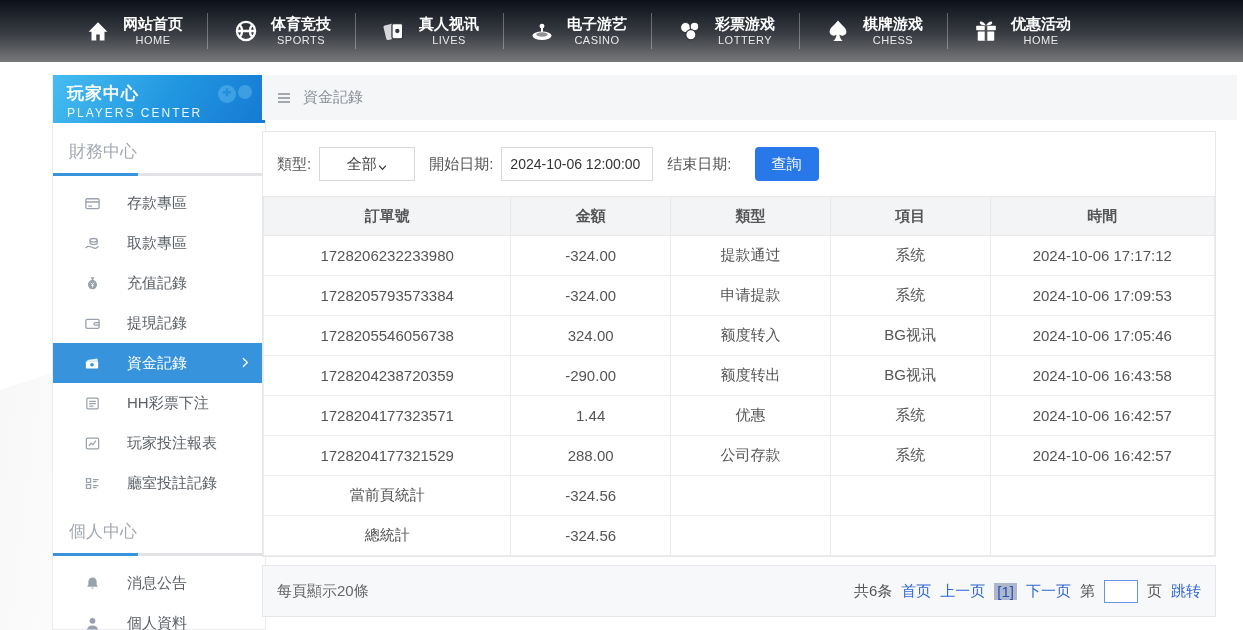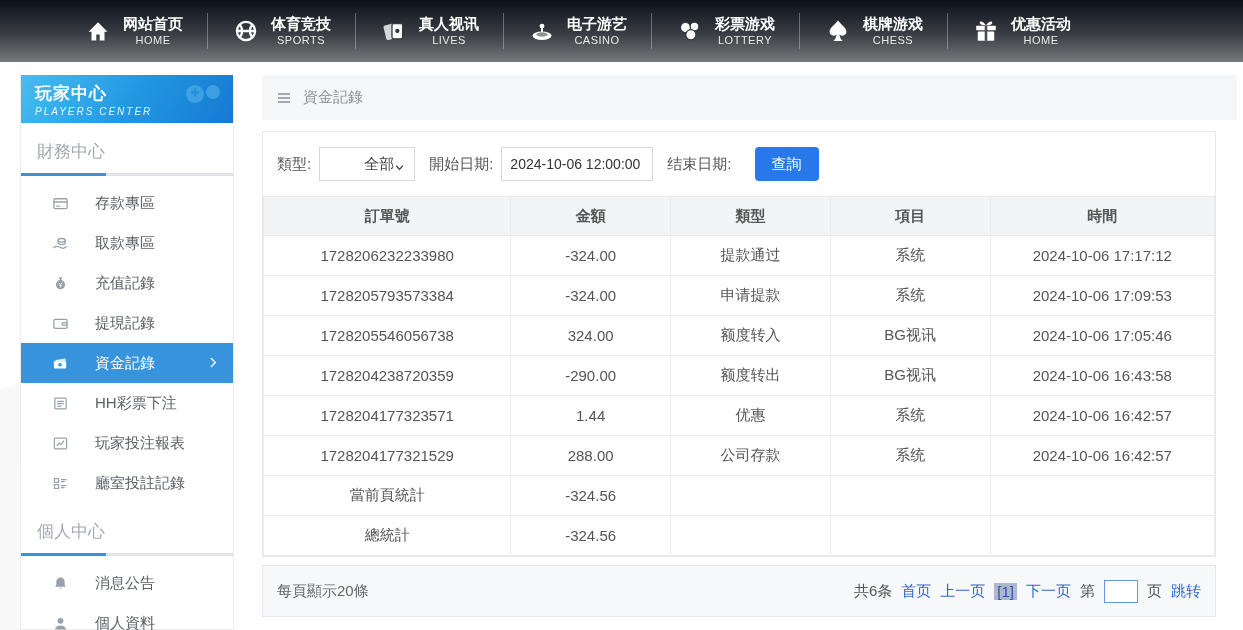--- a/index.html
+++ b/index.html
@@ -15,26 +15,26 @@
     padding-left:60px; background:linear-gradient(180deg,#0b101a 0%,#3a3d43 55%,#77787a 100%); }
   .nav-item { display:flex; align-items:center; gap:11px; padding:0 24px; cursor:pointer; }
   .nav-item .nico { width:28px; height:28px; color:#fff; display:flex; align-items:center; justify-content:center; }
   .nav-item .nico svg { width:26px; height:26px; }
   .nav-txt { display:flex; flex-direction:column; align-items:center; line-height:1.25; }
   .nav-zh { color:#fff; font-size:15px; font-weight:bold; }
   .nav-en { color:#e9e9e9; font-size:11px; letter-spacing:.5px; }
   .nav-div { width:1px; height:36px; background:rgba(255,255,255,.30); }
 
   
-  .sidebar { position:absolute; z-index:1; left:20px; top:75px; width:214px; bottom:0;
+  .sidebar { position:absolute; z-index:1; left:52px; top:75px; width:214px; bottom:0;
     background:#fff; border:1px solid #ececee; border-top:none; }
   .side-header { position:relative; height:48px; padding:7px 14px 0;
     background:linear-gradient(120deg,#47bdf2 0%,#2196e0 55%,#1679d3 100%); overflow:hidden; }
   .side-title { color:#fff; font-size:17px; font-weight:bold; letter-spacing:1px; }
-  .side-sub { color:rgba(255,255,255,.9); font-size:10px; letter-spacing:2px; margin-top:1px;font-style:italic; }
+  .side-sub { color:rgba(255,255,255,.9); font-size:12px; letter-spacing:2px; margin-top:1px; }
   .gamepad { position:absolute; right:8px; top:4px; opacity:.35; color:#7fd2f7; }
   .side-heading { padding:17px 16px 0; color:#a3a9b0; font-size:17px; }
   .side-rule { margin-top:10px; height:3px; background:#e1e3e6; position:relative; }
   .side-rule i { position:absolute; left:0; top:0; height:3px; width:40%; background:#3793dc; display:block; }
   .menu-list { padding-top:7px; }
   .menu-item { position:relative; height:40px; display:flex; align-items:center; gap:26px;
     padding-left:30px; font-size:15px; color:#5a6066; cursor:pointer; }
   .menu-item .mico { width:18px; height:18px; color:#99a2ac; display:flex; align-items:center; justify-content:center; }
   .menu-item .mico svg { width:17px; height:17px; }
   .menu-item.active { background:#3793dc; color:#fff; }
@@ -47,21 +47,21 @@
   .breadcrumb { height:45px; background:#f5f6f8; display:flex; align-items:center; gap:10px;
     padding:0 13px; color:#8b9097; font-size:15px; }
   .crumb-ico { width:18px; height:18px; color:#8b9097; cursor:pointer; }
   .crumb-ico svg { width:18px; height:18px; }
 
   .panel { margin-top:11px; width:954px; background:#fff; border:1px solid #e5e7ea; }
   .filters { display:flex; align-items:center; padding:15px 14px; font-size:15px; color:#555; }
   .filters label { margin-right:8px; }
   .filters .gap { margin-left:14px; }
   .select { width:96px; height:34px; border:1px solid #d6d8dc; background:#fff; color:#444;
-    display:flex; align-items:center; justify-content:flex-end; padding:0 9px; cursor:pointer; font-size:15px; }
+    display:flex; align-items:center; justify-content:center; padding:0 9px; cursor:pointer; font-size:15px; }
   .sel-arrow { width:11px; height:11px; color:#333; }
   .sel-arrow svg { width:11px; height:11px; }
   .date-input { width:152px; height:34px; border:1px solid #d6d8dc; padding:0 8px; font-size:14px;
     color:#333; font-family:"Liberation Sans","DejaVu Sans",sans-serif; }
   .btn-query { margin-left:15px; height:34px; padding:0 17px; background:#2878e9; color:#ffffff;
     border:none; border-radius:4px; font-size:15px; cursor:pointer; font-family:inherit; }
 
   table.records { width:100%; border-collapse:collapse; font-size:15px; color:#555; text-align:center; }
   .records th { height:39px; background:#f3f4f6; font-weight:bold; color:#555; border:1px solid #e9e9ea; }
   .records td { height:40px; border:1px solid #eeebeb; }

